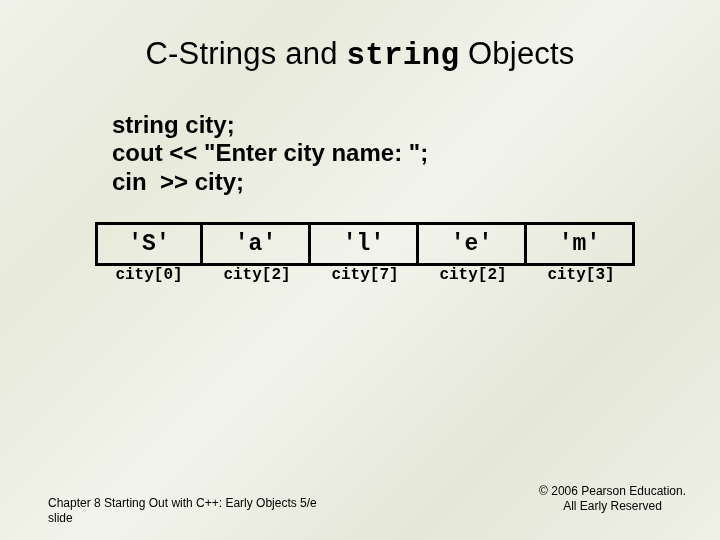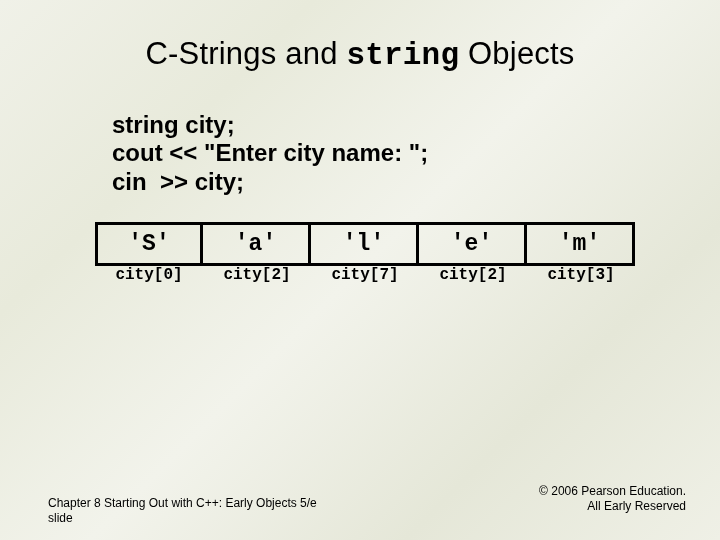--- a/index.html
+++ b/index.html
@@ -60,21 +60,21 @@
     left: 48px;
     bottom: 14px;
     font-size: 12px;
     line-height: 1.25;
   }
   .footer-right {
     position: absolute;
     right: 34px;
     bottom: 26px;
     font-size: 12px;
-    text-align: right;
+    text-align: center;
     line-height: 1.25;
   }
 </style>
 </head>
 <body>
 
 <div class="slide">
 
   <h1 class="title">
     <span>C-Strings and </span><span class="code">string</span><span> Objects</span>

